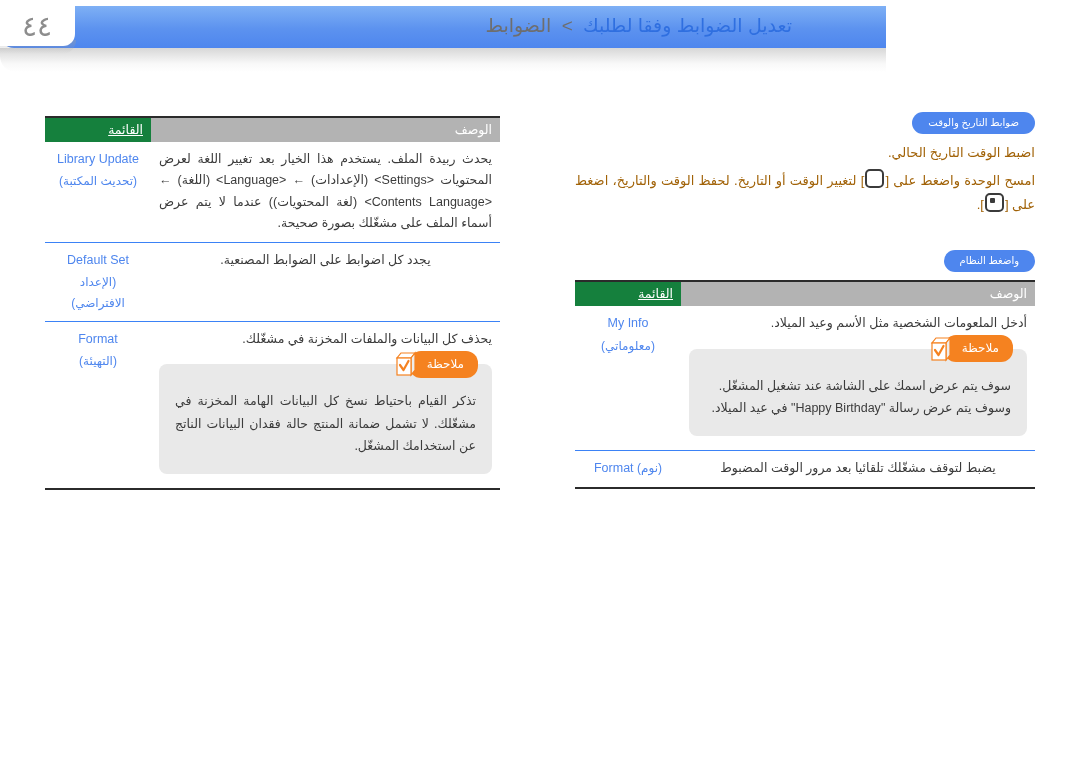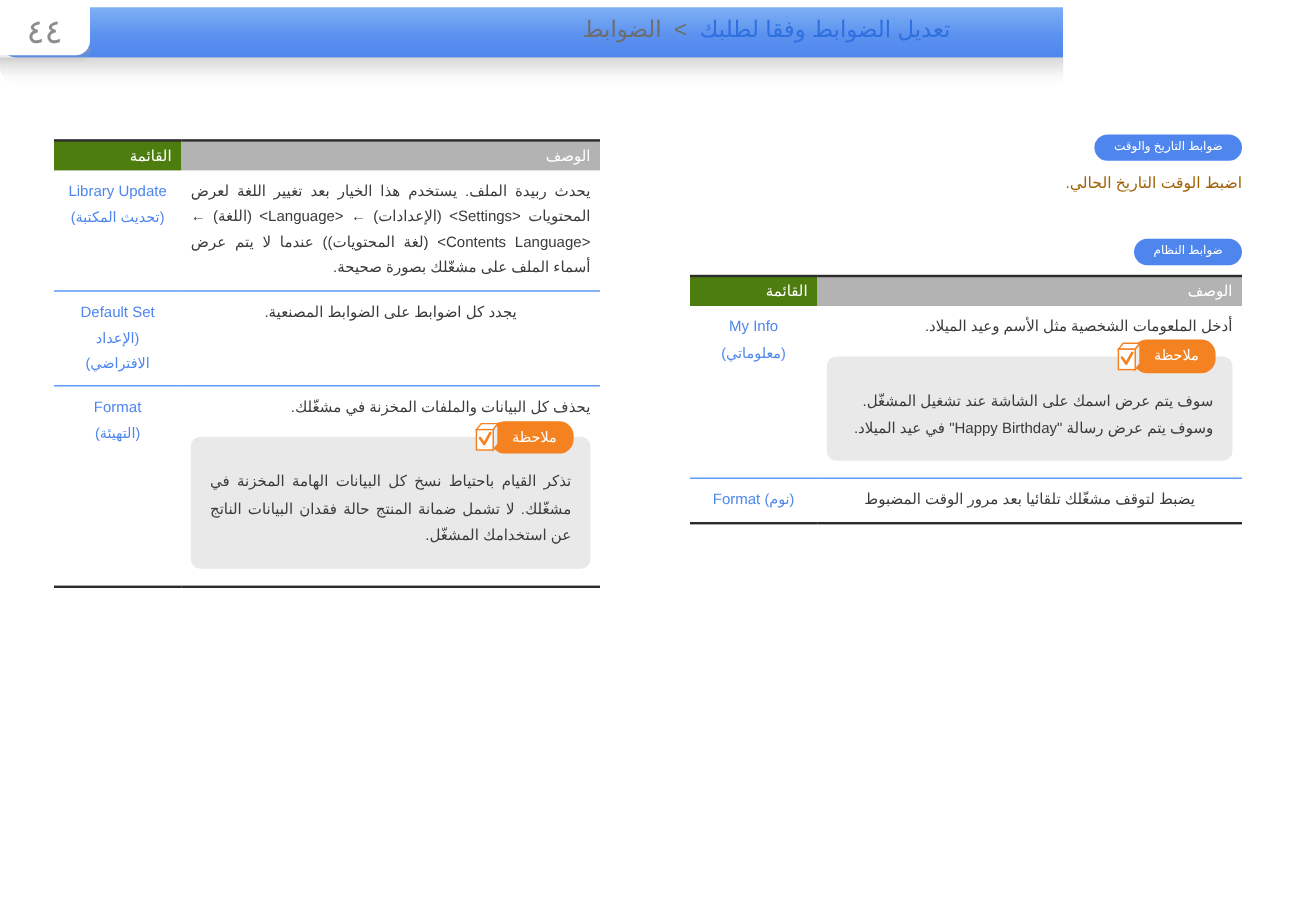--- a/index.html
+++ b/index.html
@@ -165,21 +165,21 @@
     margin-top: 4px;
   }
   .tbl th {
     font-weight: normal;
     font-size: 12.5px;
     color: #ffffff;
     padding: 4px 8px 5px 8px;
     text-align: right;
     vertical-align: middle;
   }
-  .tbl th.th-menu { background: #4d7c0f; width: 90px; }
+  .tbl th.th-menu { background: #15803d; width: 90px; text-decoration: underline; }
   .tbl th.th-desc { background: #b3b3b3; }
   .tbl td {
     padding: 7px 8px 8px 8px;
     vertical-align: top;
     font-size: 12.5px;
     line-height: 1.7;
     border-bottom: 1px solid #3b82f6;
   }
   .tbl tr:last-child td { border-bottom: 2px solid #2b2b2b; }
   .td-menu {
@@ -319,23 +319,26 @@
     </tbody>
   </table>
 </div>
 
 <div class="col col-right">
 
   <div class="badge-row">
     <span class="section-badge">ضوابط التاريخ والوقت</span>
   </div>
   <p class="section-para rtl-right">اضبط الوقت التاريخ الحالي.</p>
+  <p class="section-para">
+    <span>امسح الوحدة واضغط على [</span><span class="key-glyph"></span><span>] لتغيير الوقت أو التاريخ. لحفظ الوقت والتاريخ، اضغط على [</span><span class="key-glyph filled"></span><span>].</span>
+  </p>
 
   <div class="badge-row" style="margin-top:34px;">
-    <span class="section-badge">ضوابط النظام</span>
+    <span class="section-badge">واضغط النظام</span>
   </div>
 
   <table class="tbl">
     <thead>
       <tr>
         <th class="th-desc">الوصف</th>
         <th class="th-menu">القائمة</th>
       </tr>
     </thead>
     <tbody>

